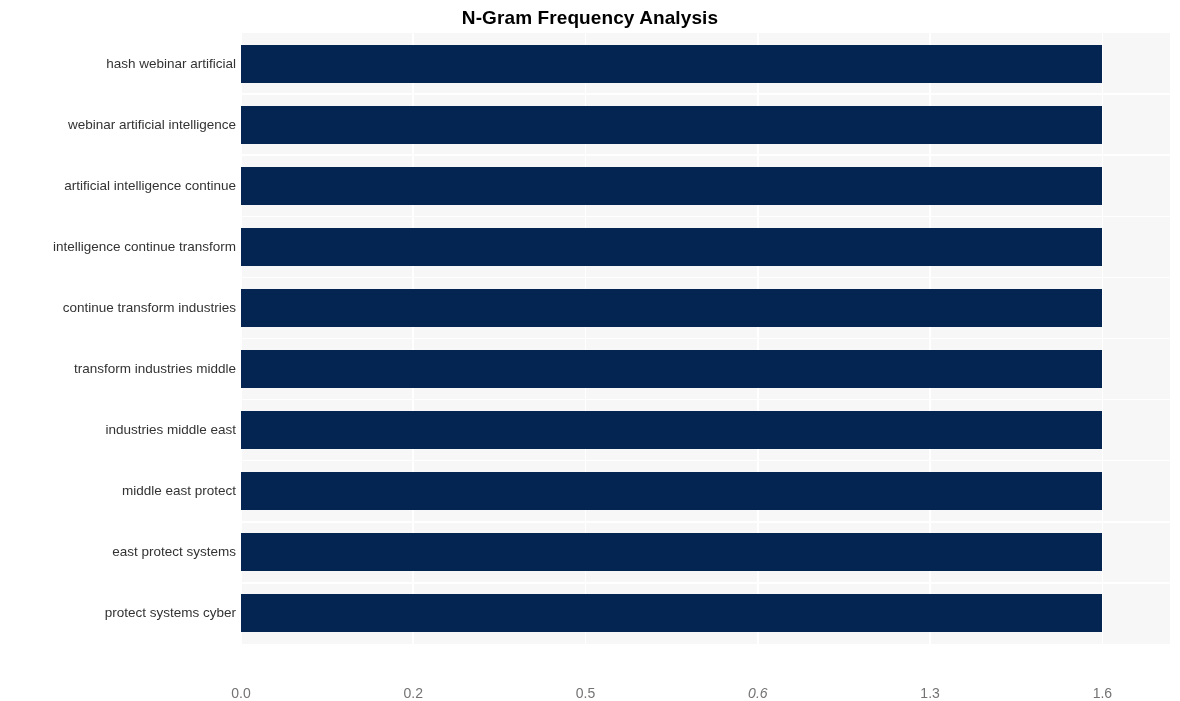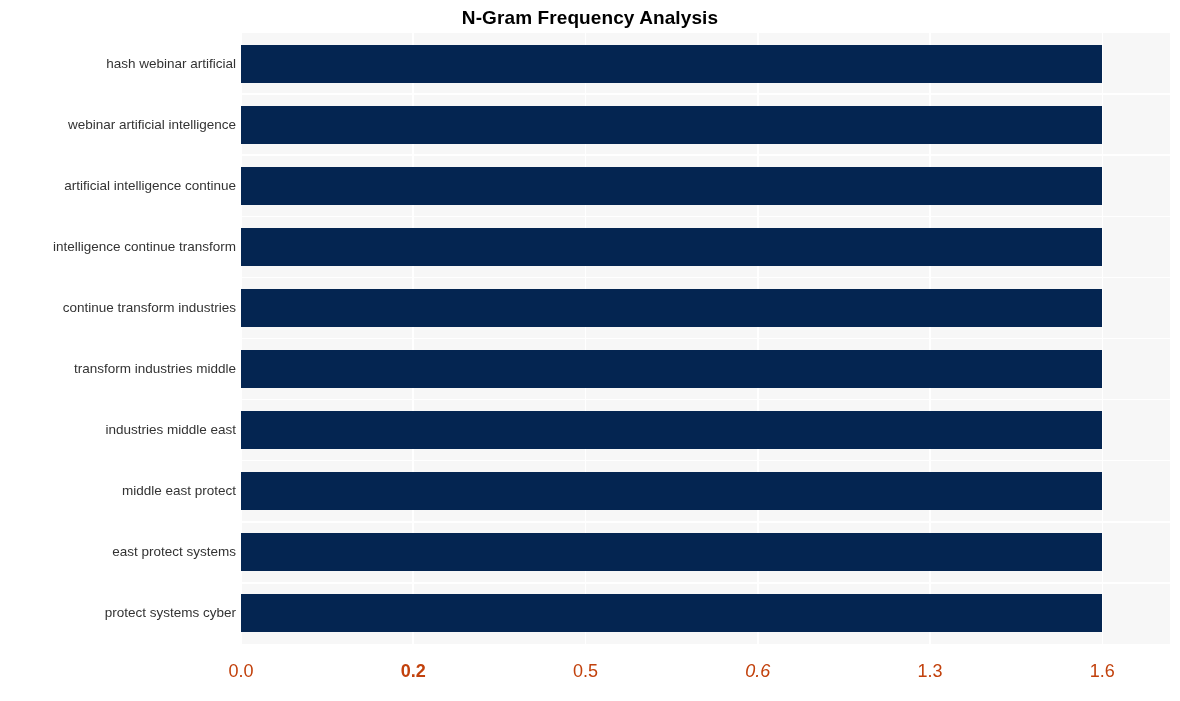--- a/index.html
+++ b/index.html
@@ -77,26 +77,26 @@
     text-align: right;
     font-size: 13.5px;
     color: #333333;
     white-space: nowrap;
     line-height: 16px;
   }
 
   
   .xtick {
     position: absolute;
-    top: 664px;
+    top: 686px;
     width: 90px;
     margin-left: -45px;
     text-align: center;
-    font-size: 18px;
-    color: #c2410c;
+    font-size: 14px;
+    color: #737373;
     white-space: nowrap;
     line-height: 15px;
   }
 
   
   #xlabel {
     position: absolute;
     left: 241px;
     top: 674px;
     width: 929px;
@@ -154,21 +154,21 @@
       <div class="ytick" style="top: 238.85px;">intelligence continue transform</div>
       <div class="ytick" style="top: 299.95px;">continue transform industries</div>
       <div class="ytick" style="top: 361.05px;">transform industries middle</div>
       <div class="ytick" style="top: 422.15px;">industries middle east</div>
       <div class="ytick" style="top: 483.25px;">middle east protect</div>
       <div class="ytick" style="top: 544.35px;">east protect systems</div>
       <div class="ytick" style="top: 605.45px;">protect systems cyber</div>
     </div>
   <div id="xtick-layer">
       <div class="xtick" style="left: 241px;">0.0</div>
-      <div class="xtick" style="left: 413.276px; font-weight: bold;">0.2</div>
+      <div class="xtick" style="left: 413.276px;">0.2</div>
       <div class="xtick" style="left: 585.553px;">0.5</div>
       <div class="xtick" style="left: 757.829px; font-style: italic;">0.6</div>
       <div class="xtick" style="left: 930.105px;">1.3</div>
       <div class="xtick" style="left: 1102.38px;">1.6</div>
     </div>
 
 
 </div>
 
 </body></html>

